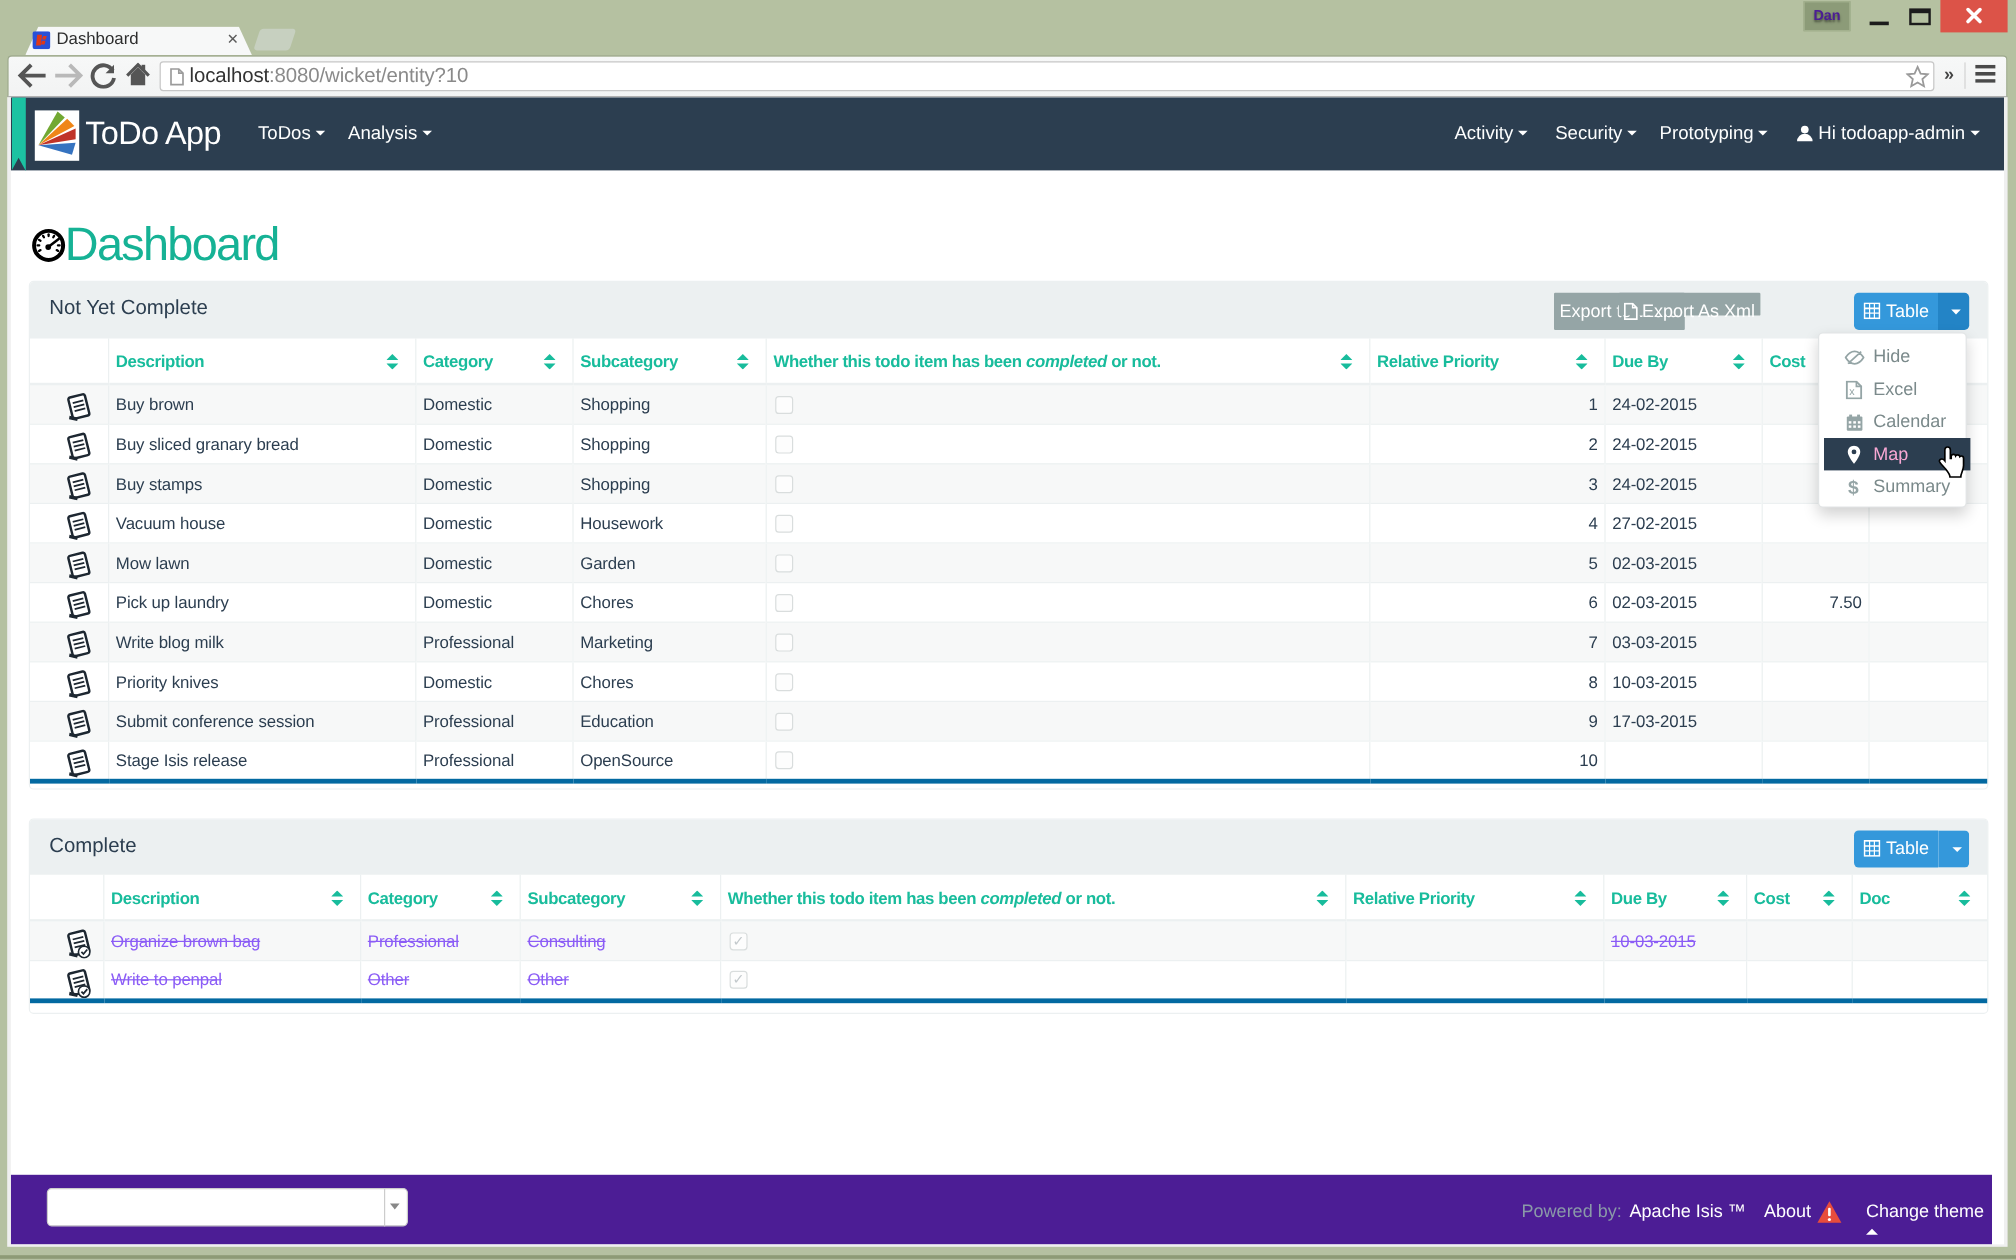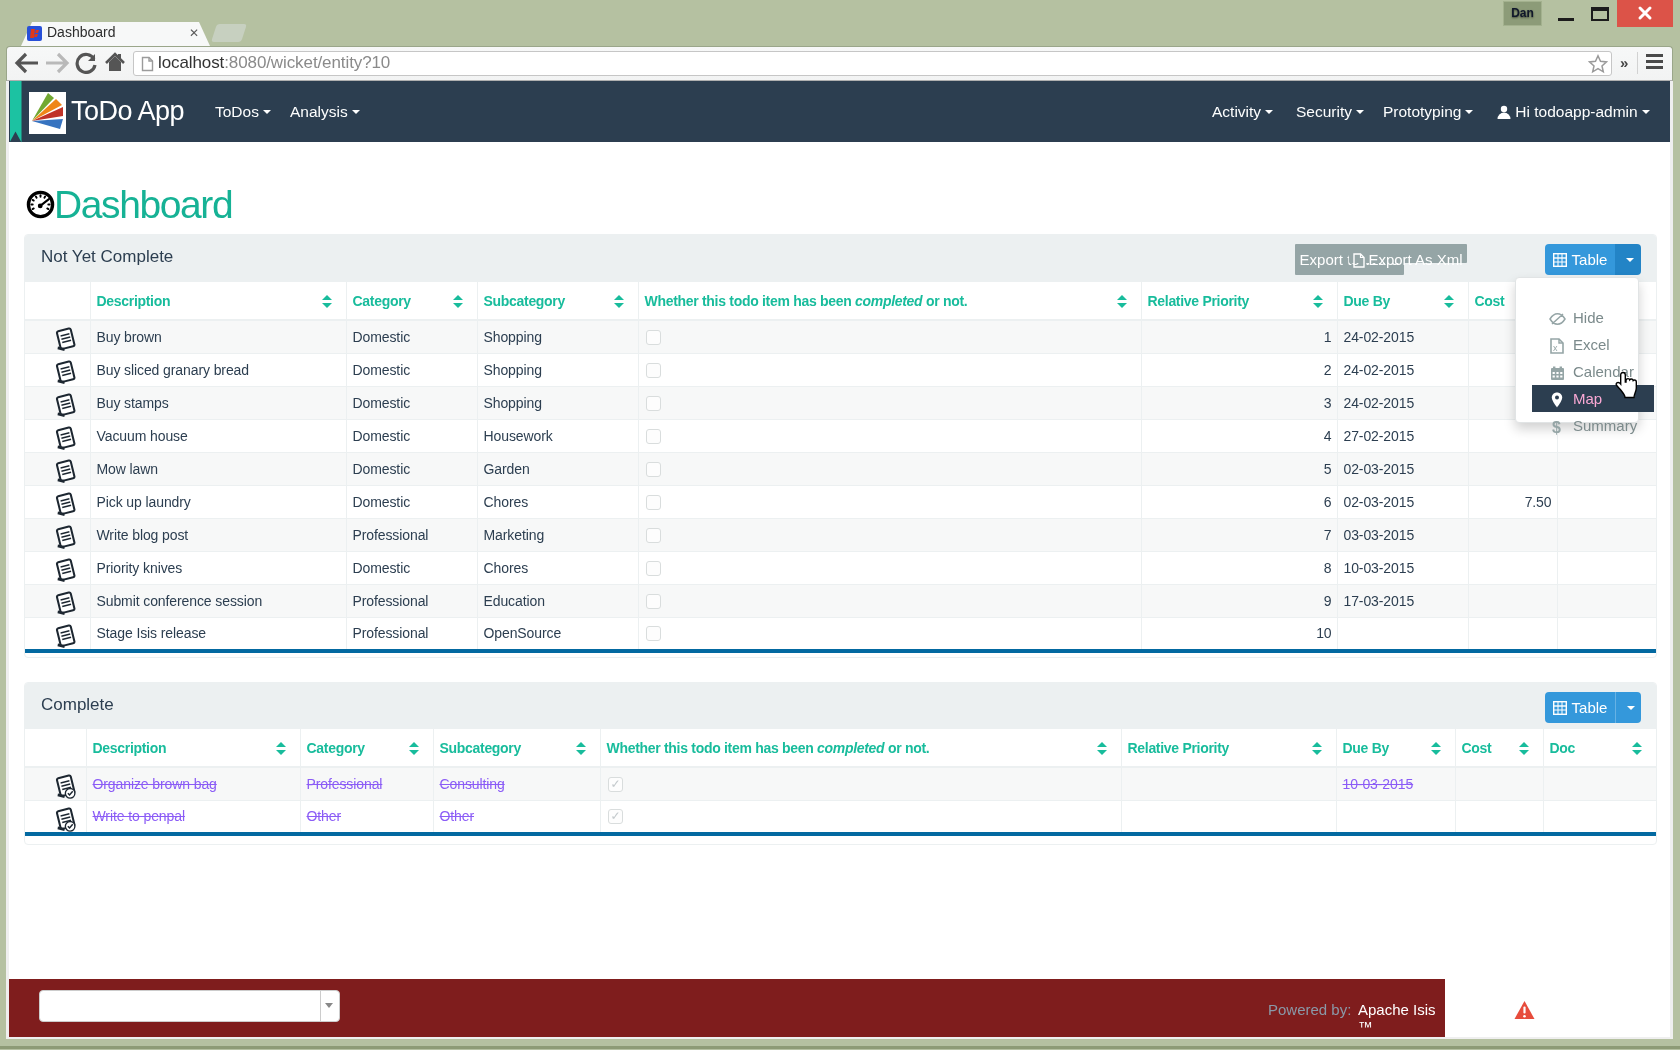--- a/index.html
+++ b/index.html
@@ -7,21 +7,21 @@
 body { font-family:"Liberation Sans", sans-serif; background:#b5c1a1; position:relative; }
 .abs { position:absolute; }
 
 
 #toolbar { left:6px; top:46px; width:1667px; height:35px; background:linear-gradient(#f7f8f8,#f2f3f3); border:1px solid #9aa68a; border-bottom:1px solid #b0b0b0; border-radius:4px 4px 0 0; }
 #tab { left:21px; top:22px; width:189px; height:24px; background:#f7f8f8; clip-path:polygon(0 100%, 11px 0, 178px 0, 189px 100%); }
 #tabstub { left:214px; top:24px; width:30px; height:18px; background:#c7d0c0; transform:skewX(-18deg); border-radius:3px; }
 #tabtitle { left:47px; top:24px; font-size:14px; color:#2d2d2d; }
 #tabclose { left:189px; top:26px; font-size:12px; color:#5a5a5a; }
 #favicon { left:27px; top:26px; width:15px; height:15px; }
-#danbadge { left:1503px; top:1px; width:39px; height:25px; background:#8c9b78; border:1px solid #a3b18e; color:#0f172a; font-size:12px; font-weight:bold; text-align:center; line-height:23px; text-shadow:0 1px 2px rgba(0,0,0,.5); }
+#danbadge { left:1503px; top:1px; width:39px; height:25px; background:#8c9b78; border:1px solid #a3b18e; color:#4c1d95; font-size:12px; font-weight:bold; text-align:center; line-height:23px; text-shadow:0 1px 2px rgba(0,0,0,.5); }
 #btnclose { left:1617px; top:0; width:56px; height:27px; background:#dc5348; color:#fff; text-align:center; }
 #omnibox { left:133px; top:51px; width:1479px; height:25px; background:#fff; border:1px solid #c6c6c6; border-radius:3px; }
 .urltext { left:158px; top:53px; font-size:17px; color:#8a8a8a; letter-spacing:-0.1px; }
 .urltext b { color:#333; font-weight:normal; }
 
 
 #clientedge { left:6px; top:81px; width:1667px; height:958px; background:#efefef; }
 #viewport { left:9px; top:81px; width:1661px; height:956px; background:#fff; overflow:hidden; }
 
 
@@ -60,26 +60,26 @@
 .cbc { position:relative; }
 .cbc:after { content:"\2713"; position:absolute; left:2px; top:-1px; font-size:12px; color:#c3c9cc; }
 
 
 .btn { position:absolute; color:#fff; font-size:15px; text-align:center; border-radius:1px; }
 .btngrey { background:#95a5a6; }
 .btnblue { background:#3498db; }
 
 
 #dropdown { left:1506px; top:196px; width:124px; height:146px; background:#fff; border:1px solid #e1e4e5; border-radius:4px; box-shadow:0 6px 12px rgba(0,0,0,.18); z-index:50; }
-.ditem { position:absolute; left:16px; width:100%; height:27px; line-height:27px; color:#7b8a8b; font-size:15px;margin-top:20px; }
+.ditem { position:absolute; left:4px; width:100%; height:27px; line-height:27px; color:#7b8a8b; font-size:15px; }
 .ditem svg { vertical-align:middle; } .dico { display:inline-block; width:20px; margin-left:15px; margin-right:6px; text-align:center; }
 .dsel { background:#2c3e50; color:#f9a8d4; }
 
 
-#footer { left:0; top:898px; width:1436px; height:58px; background:#7f1d1d; }
+#footer { left:0; top:898px; width:1651px; height:58px; background:#4c1d95; }
 #fselect { left:30px; top:11px; width:301px; height:32px; background:#fff; border:1px solid #cccccc; border-radius:4px; }
 .ftext { top:22px; font-size:15px; }
 </style>
 </head>
 <body>
 
 <div id="danbadge" class="abs">Dan</div>
 <svg class="abs" style="left:1550px;top:8px" width="40" height="16" viewBox="0 0 40 16">
     <rect x="8" y="10" width="16" height="3" fill="#1c1c1c"></rect>
   </svg>
@@ -380,21 +380,21 @@
                   <rect x="5.5" y="2.5" width="12.5" height="16" rx="1.5" fill="#fff" stroke="#1d2731" stroke-width="1.8"></rect>
                   <g stroke="#1d2731" stroke-width="1.3">
                     <line x1="8" y1="7" x2="16" y2="7"></line>
                     <line x1="8" y1="10" x2="16" y2="10"></line>
                     <line x1="8" y1="13" x2="16" y2="13"></line>
                   </g>
                   <path d="M3.5 15.5 L9 18.2 L8 20.6 L2.5 17.8 Z" fill="#1d2731"></path>
                 </g>
               </svg>
             </td>
-            <td class="cellpad">Write blog post</td>
+            <td class="cellpad">Write blog milk</td>
             <td class="cellpad">Professional</td>
             <td class="cellpad">Marketing</td>
             <td><span class="cb"></span></td>
             <td class="num">7</td>
             <td class="cellpad">03-03-2015</td>
             <td class="num"></td>
             <td></td>
           </tr>
           <tr class="">
             <td class="icocell">

